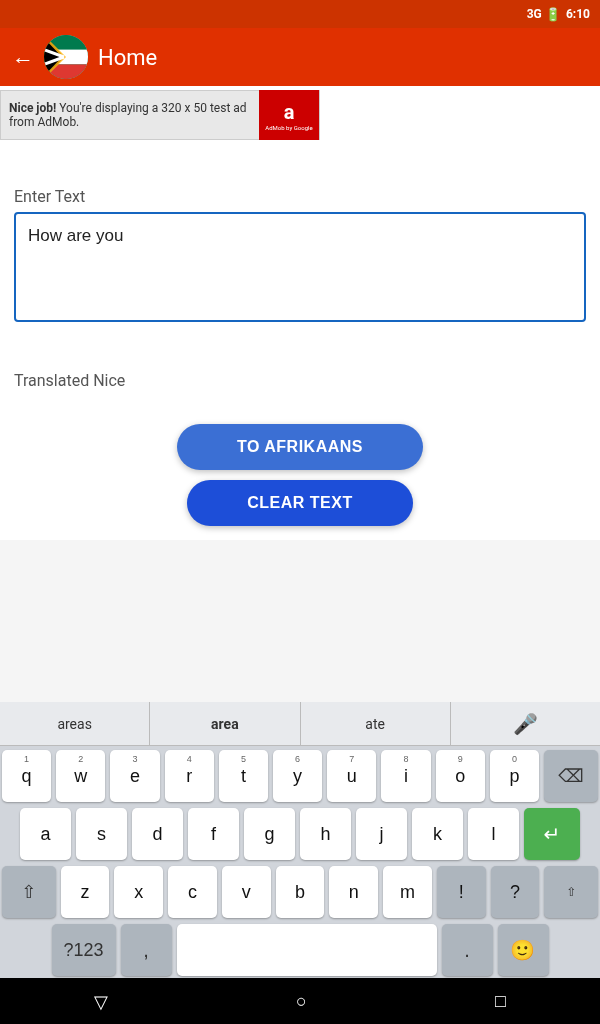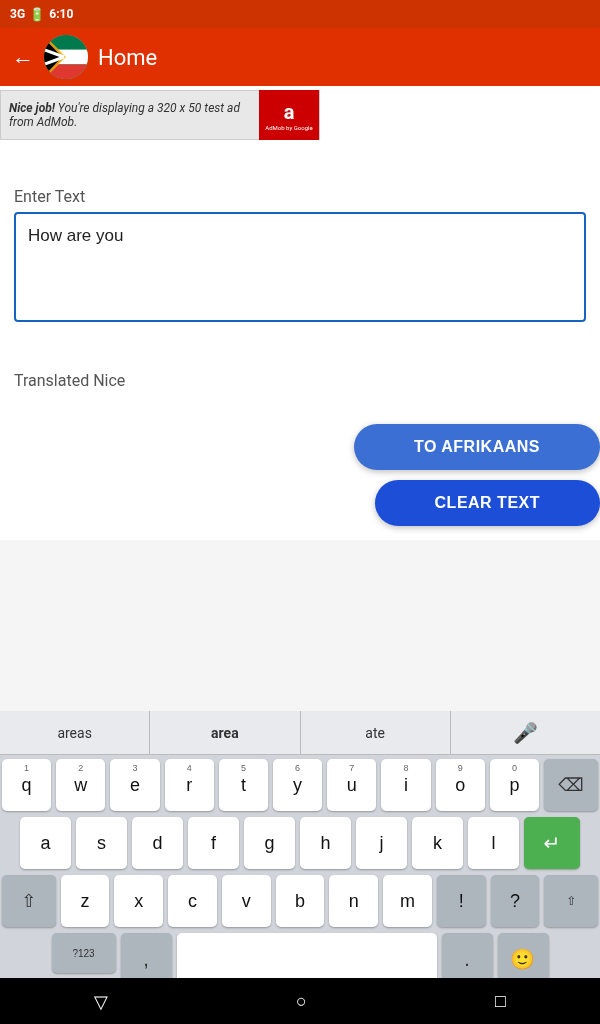--- a/index.html
+++ b/index.html
@@ -13,20 +13,21 @@
       position: relative;
     }
 
     
     .status-bar {
       width: 100%;
       height: 28px;
       background: #cc3300;
       display: flex;
       align-items: center;
+      justify-content: flex-end;
       padding: 0 10px;
       gap: 6px;
     }
     .status-bar-text {
       color: white;
       font-size: 12px;
       font-weight: bold;
     }
     .status-icons {
       display: flex;
@@ -79,21 +80,20 @@
       width: 320px;
       height: 50px;
       background: #e8e8e8;
       display: flex;
       align-items: center;
       border: 1px solid #ccc;
     }
     .ad-text-area {
       flex: 1;
       padding: 4px 8px;
-      font-style: italic;
     }
     .ad-nice {
       font-size: 12px;
       color: #333;
     }
     .ad-nice span.bold {
       font-weight: bold;
     }
     .ad-logo-area {
       width: 60px;
@@ -157,21 +157,21 @@
       color: #222;
       min-height: 110px;
       background: white;
       font-family: Arial, sans-serif;
       line-height: 1.4;
     }
 
     .buttons-row {
       display: flex;
       flex-direction: column;
-      align-items: flex-end;
+      align-items: center;
       gap: 10px;
       padding: 18px 0 14px 0;
       background: white;
     }
 
     .btn-afrikaans {
       background: #3b6fd4;
       color: white;
       border: none;
       border-radius: 28px;
@@ -194,21 +194,21 @@
       letter-spacing: 0.5px;
       cursor: pointer;
       box-shadow: 0 2px 6px rgba(0,0,0,0.25);
     }
 
     
     .keyboard {
       background: #d1d5db;
       width: 100%;
       position: absolute;
-      bottom: 29px;
+      bottom: 38px;
       left: 0;
     }
 
     .keyboard-suggestions {
       background: #e8eaed;
       display: flex;
       height: 44px;
       border-bottom: 1px solid #bbb;
     }
     .suggestion-item {
@@ -317,23 +317,23 @@
     .key-space {
       width: 260px;
       height: 52px;
       background: white;
       border-radius: 5px;
       box-shadow: 0 1px 2px rgba(0,0,0,0.3);
     }
 
     .key-123 {
       width: 64px;
-      height: 40px;
-      background: #adb5bd;
-      font-size: 10px;
+      height: 52px;
+      background: #adb5bd;
+      font-size: 18px;
     }
 
     .key-comma {
       width: 51px;
       height: 52px;
       background: #adb5bd;
       font-size: 18px;
     }
 
     .key-period {

